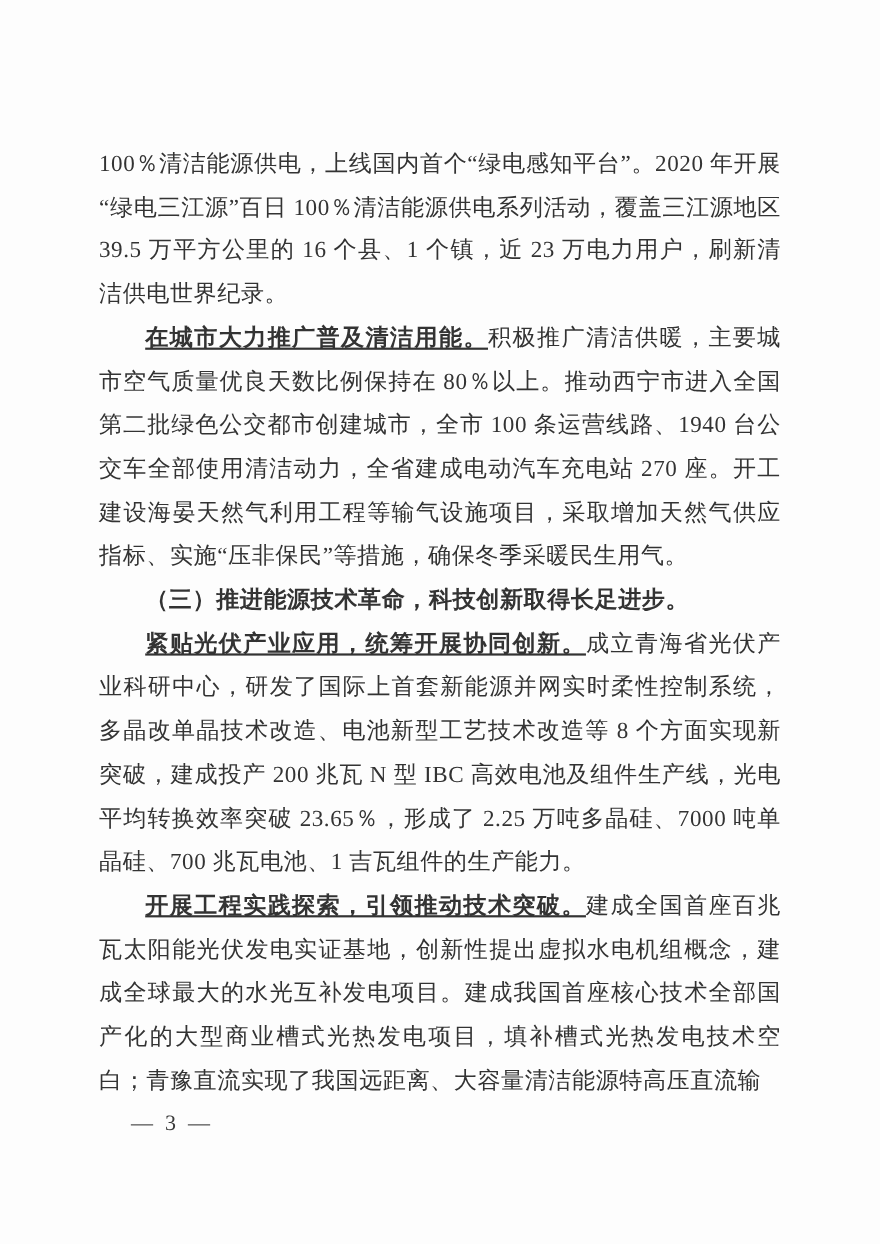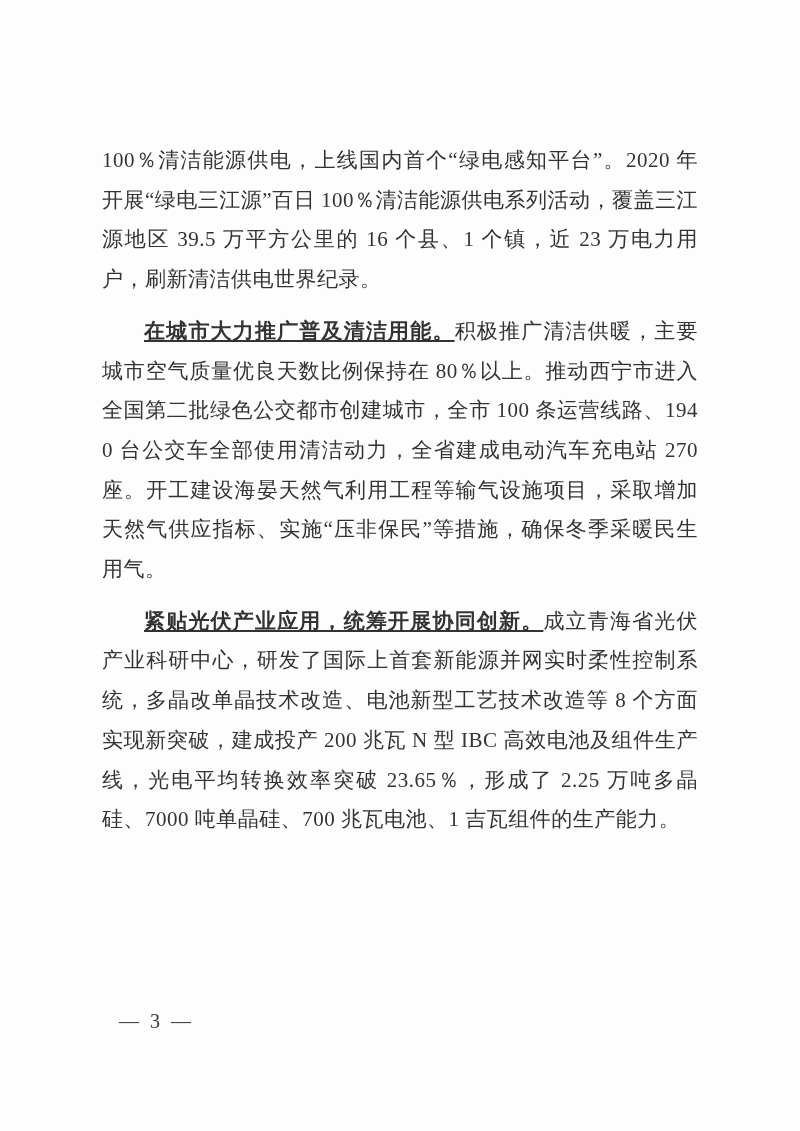--- a/index.html
+++ b/index.html
@@ -16,21 +16,21 @@
     font-family: "Liberation Serif", "DejaVu Serif", serif;
     color: #333333;
   }
   .content {
     position: absolute;
     left: 90px;
     top: 129px;
     width: 620px;
   }
   .para {
-    margin: 12px;
+    margin: 0;
     padding: 0;
     font-size: 21px;
     line-height: 39.7px;
     text-align: justify;
     text-justify: inter-character;
     text-indent: 2em;
     letter-spacing: 0.5px;
     word-break: break-all;
   }
   .para.no-indent {
@@ -60,23 +60,25 @@
 </head>
 <body>
 
 <div class="page">
   <div class="content">
 
     <p class="para no-indent">100％清洁能源供电，上线国内首个“绿电感知平台”。2020 年开展“绿电三江源”百日 100％清洁能源供电系列活动，覆盖三江源地区 39.5 万平方公里的 16 个县、1 个镇，近 23 万电力用户，刷新清洁供电世界纪录。</p>
 
     <p class="para"><span class="lead">在城市大力推广普及清洁用能。</span><span>积极推广清洁供暖，主要城市空气质量优良天数比例保持在 80％以上。推动西宁市进入全国第二批绿色公交都市创建城市，全市 100 条运营线路、1940 台公交车全部使用清洁动力，全省建成电动汽车充电站 270 座。开工建设海晏天然气利用工程等输气设施项目，采取增加天然气供应指标、实施“压非保民”等措施，确保冬季采暖民生用气。</span></p>
 
+    <p class="para heading">（三）推进能源技术革命，科技创新取得长足进步。</p>
 
     <p class="para"><span class="lead">紧贴光伏产业应用，统筹开展协同创新。</span><span>成立青海省光伏产业科研中心，研发了国际上首套新能源并网实时柔性控制系统，多晶改单晶技术改造、电池新型工艺技术改造等 8 个方面实现新突破，建成投产 200 兆瓦 N 型 IBC 高效电池及组件生产线，光电平均转换效率突破 23.65％，形成了 2.25 万吨多晶硅、7000 吨单晶硅、700 兆瓦电池、1 吉瓦组件的生产能力。</span></p>
 
+    <p class="para"><span class="lead">开展工程实践探索，引领推动技术突破。</span><span>建成全国首座百兆瓦太阳能光伏发电实证基地，创新性提出虚拟水电机组概念，建成全球最大的水光互补发电项目。建成我国首座核心技术全部国产化的大型商业槽式光热发电项目，填补槽式光热发电技术空白；青豫直流实现了我国远距离、大容量清洁能源特高压直流输</span></p>
 
   </div>
 
   <div class="footer">
     <span class="dash">—</span>
     <span class="num">3</span>
     <span class="dash">—</span>
   </div>
 </div>
 

